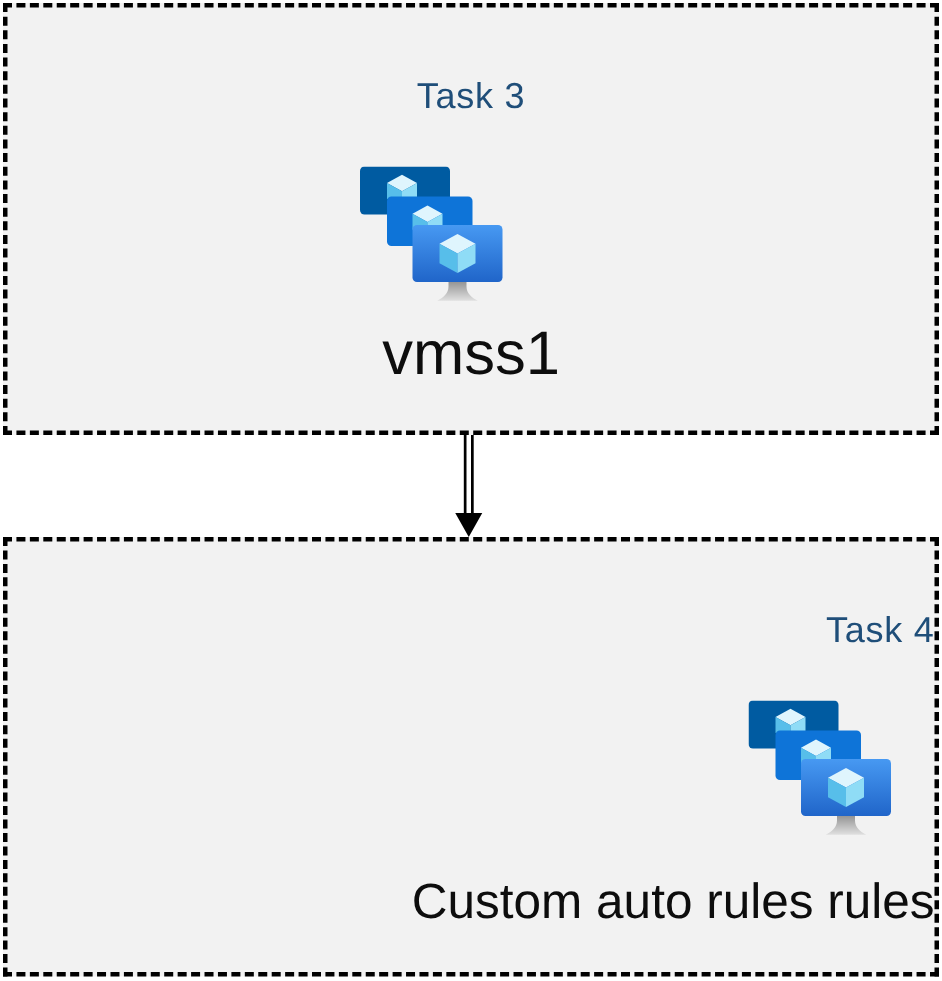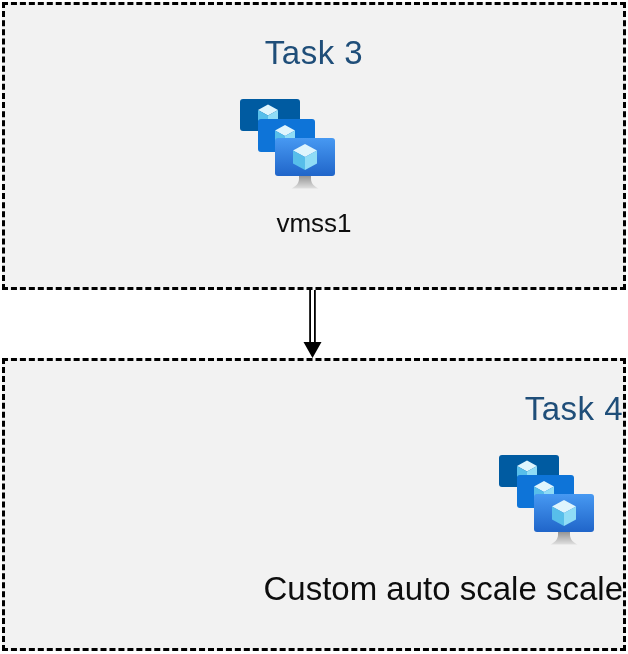--- a/index.html
+++ b/index.html
@@ -23,36 +23,36 @@
     background: var(--box-bg, #F2F2F2);
     border: 3px dashed var(--border-color, #000000);
     display: flex;
     flex-direction: column;
     align-items: center;
   }
   #box-task3 { top: 2px;   height: 288px; }
   #box-task4 { top: 358px; height: 293px; align-items: flex-end; }
 
   .task-title {
-    margin-top: 28px;
-    font-size: 33px;
+    margin-top: 40px;
+    font-size: 24px;
     line-height: 40px;
     color: var(--title-color, #1F4E79);
     letter-spacing: 0.5px;
   }
   .vmss-icon {
     margin-top: 26px;
     transform: translateX(-24px); 
   }
   .box-label {
     color: #0d0d0d;
   }
   .label-multiline {
     margin-top: 10px;
-    font-size: 26px;
+    font-size: 41px;
     line-height: 40px;
     text-align: center;
   }
   .label-single {
     margin-top: 20px;
     font-size: 33px;
     line-height: 40px;
     text-align: center;
   }
   .connector {
@@ -145,17 +145,17 @@
       <path d="M59,76 L71,76 L71,80 C71,84.5 74.5,87.5 78.5,89.5 L51.5,89.5 C55.5,87.5 59,84.5 59,80 Z" fill="url(#gradStand2)"></path>
       <rect x="35" y="39" width="60" height="38" rx="3" fill="url(#gradFront2)"></rect>
       <g>
         <polygon points="65,45 77,51.5 65,58 53,51.5" fill="#DFF5FD"></polygon>
         <polygon points="53,51.5 65,58 65,71 53,64.5" fill="#57BEEA"></polygon>
         <polygon points="77,51.5 65,58 65,71 77,64.5" fill="#8FDCF6"></polygon>
       </g>
     </svg>
 
     <div class="box-label label-single">
-      <div>Custom auto scale scale</div>
+      <div>Custom auto rules rules</div>
     </div>
   </div>
 
 </div>
 
 </body></html>

